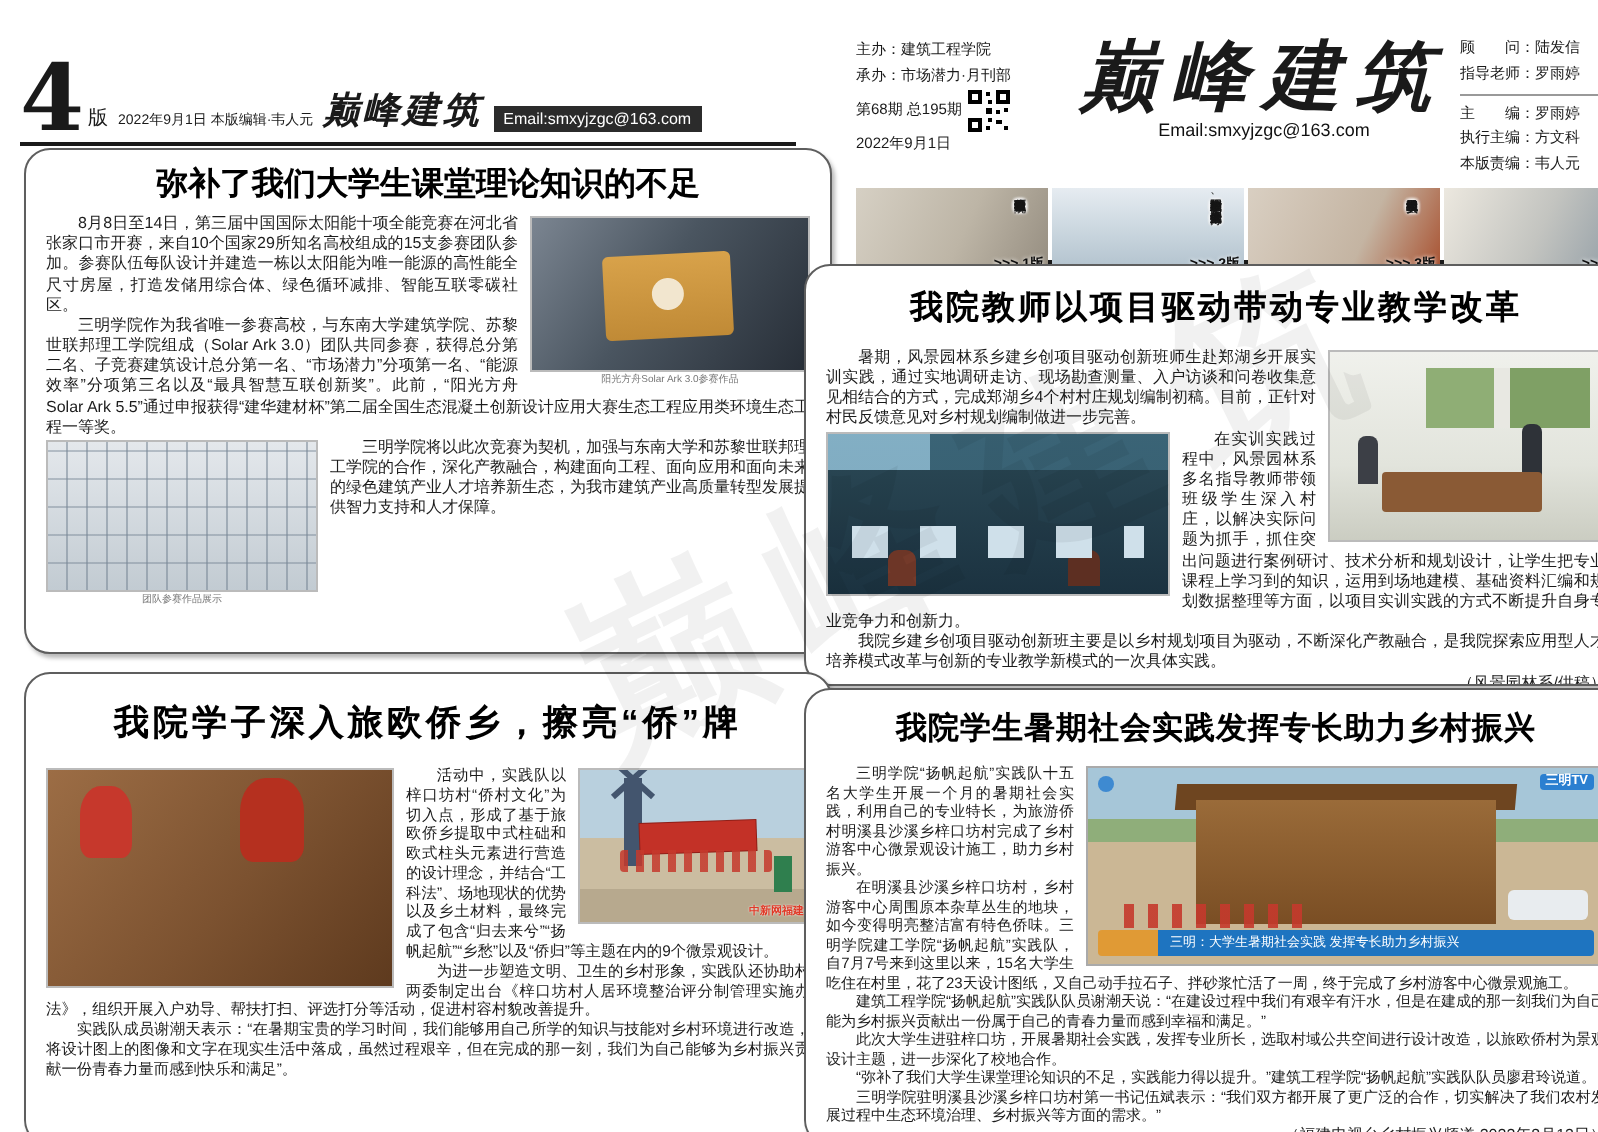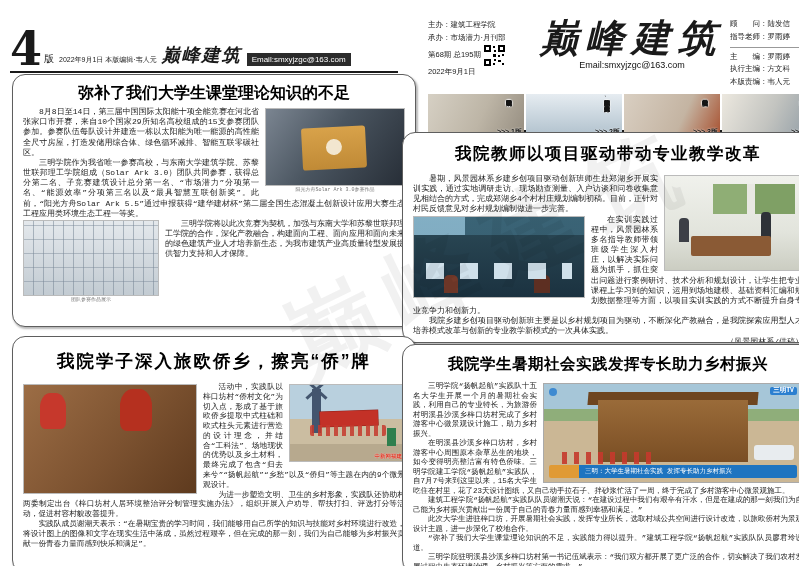--- a/index.html
+++ b/index.html
@@ -44,21 +44,21 @@
   #a2{left:402px;top:132px;width:390px;height:200px;}
   #a3{left:12px;top:336px;width:382px;height:226px;}
   #a4{left:402px;top:344px;width:390px;height:218px;}
 
   .a-title{text-align:center;font-weight:bold;color:#000;}
   #a1 .a-title{font-size:16px;line-height:1.32;margin:2px 0 4px;}
   #a2 .a-title{font-size:16.5px;letter-spacing:1.5px;margin:5px 0 9px;}
   #a3 .a-title{font-size:17.5px;letter-spacing:2px;margin:7px 0 10px;}
   #a4 .a-title{font-size:15.5px;letter-spacing:.5px;margin:4px 0 7px;}
 
-  .a-body{font-size:8px;line-height:1.27;text-align:justify;color:#1c1c1c;font-family:Liberation Mono, monospace;}
+  .a-body{font-size:8px;line-height:1.27;text-align:justify;color:#1c1c1c;}
   #a3 .a-body{font-size:7.7px;}
   #a4 .a-body{font-size:7.5px;}
   .a-body p{margin:0;text-indent:2em;}
   .credit{text-align:right;font-size:8px;margin-top:2px;text-indent:0 !important;}
 
   
   .ph{position:relative;overflow:visible;}
   .ph-r{float:right;margin:1px 0 2px 6px;}
   .ph-l{float:left;margin:1px 6px 2px 0;}
   .fig{position:relative;display:block;overflow:hidden;border:1px solid #bbb;}

